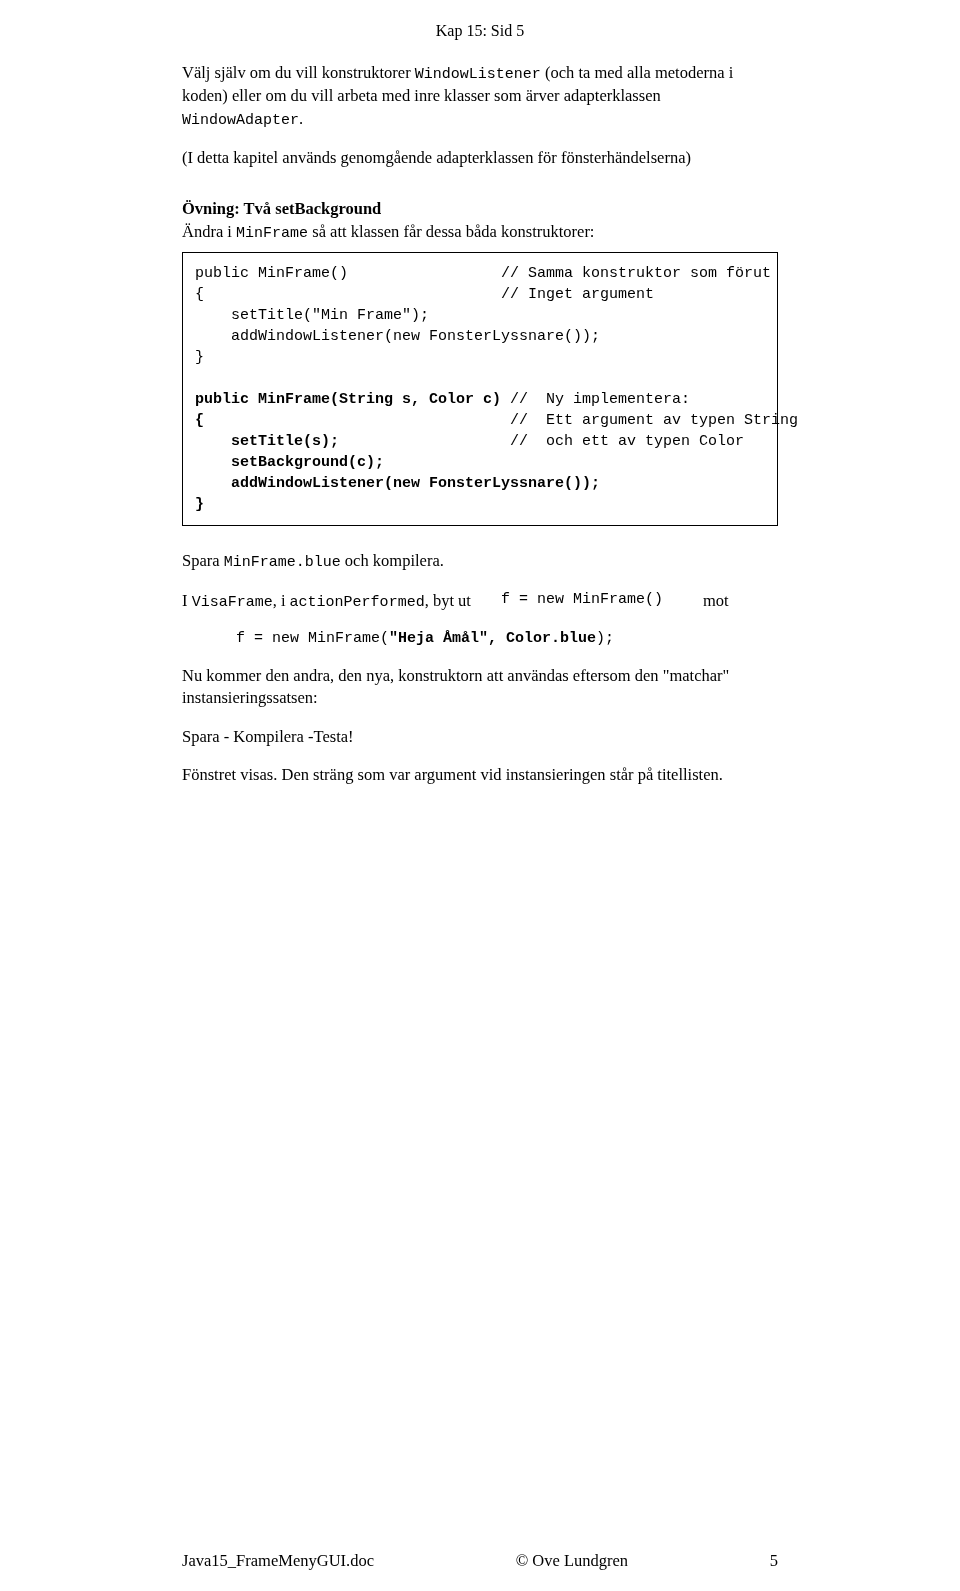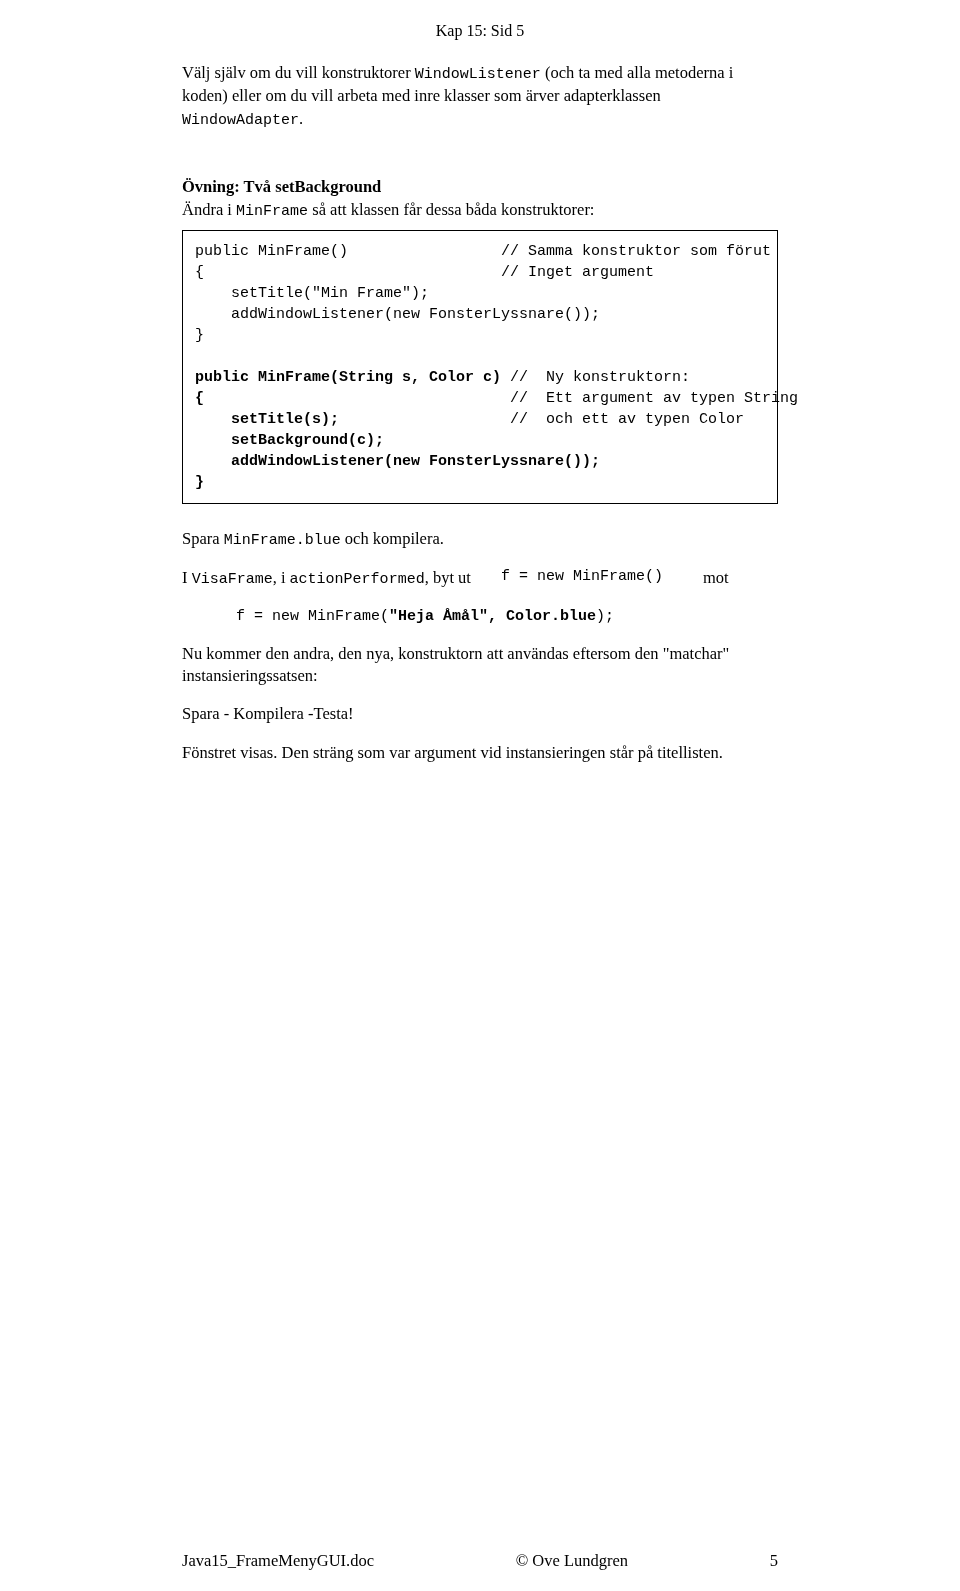--- a/index.html
+++ b/index.html
@@ -75,34 +75,35 @@
 <div class="page">
 
   <div class="header">Kap 15:  Sid 5</div>
 
   <p>
     <span>Välj själv om du vill konstruktorer </span><span class="mono">WindowListener</span><span> (och ta med alla metoderna i koden) eller om du vill arbeta med inre klasser som ärver adapterklassen </span><span class="mono">WindowAdapter</span><span>.</span>
   </p>
 
   <div class="spacer-sm"></div>
 
+  <p>(I detta kapitel används genomgående adapterklassen för fönsterhändelserna)</p>
 
   <div class="section-title">Övning: Två setBackground</div>
 
   <p>
     <span>Ändra i </span><span class="mono">MinFrame</span><span>  så att klassen får dessa båda konstruktorer:</span>
   </p>
 
   <div class="codebox"><span>public MinFrame()                 // Samma konstruktor som förut</span>
 <span>{                                 // Inget argument</span>
 <span>    setTitle("Min Frame");</span>
 <span>    addWindowListener(new FonsterLyssnare());</span>
 <span>}</span>
 
-<span class="bold">public MinFrame(String s, Color c)</span><span> //  Ny konstruktorn:</span>
+<span class="bold">public MinFrame(String s, Color c)</span><span> //  Ny implementera:</span>
 <span class="bold">{</span><span>                                  //  Ett argument av typen String</span>
 <span>    </span><span class="bold">setTitle(s);</span><span>                   //  och ett av typen Color</span>
 <span>    </span><span class="bold">setBackground(c);</span>
 <span>    </span><span class="bold">addWindowListener(new FonsterLyssnare());</span>
 <span class="bold">}</span></div>
 
   <p>
     <span>Spara </span><span class="mono">MinFrame.blue</span><span>  och kompilera.</span>
   </p>
 

